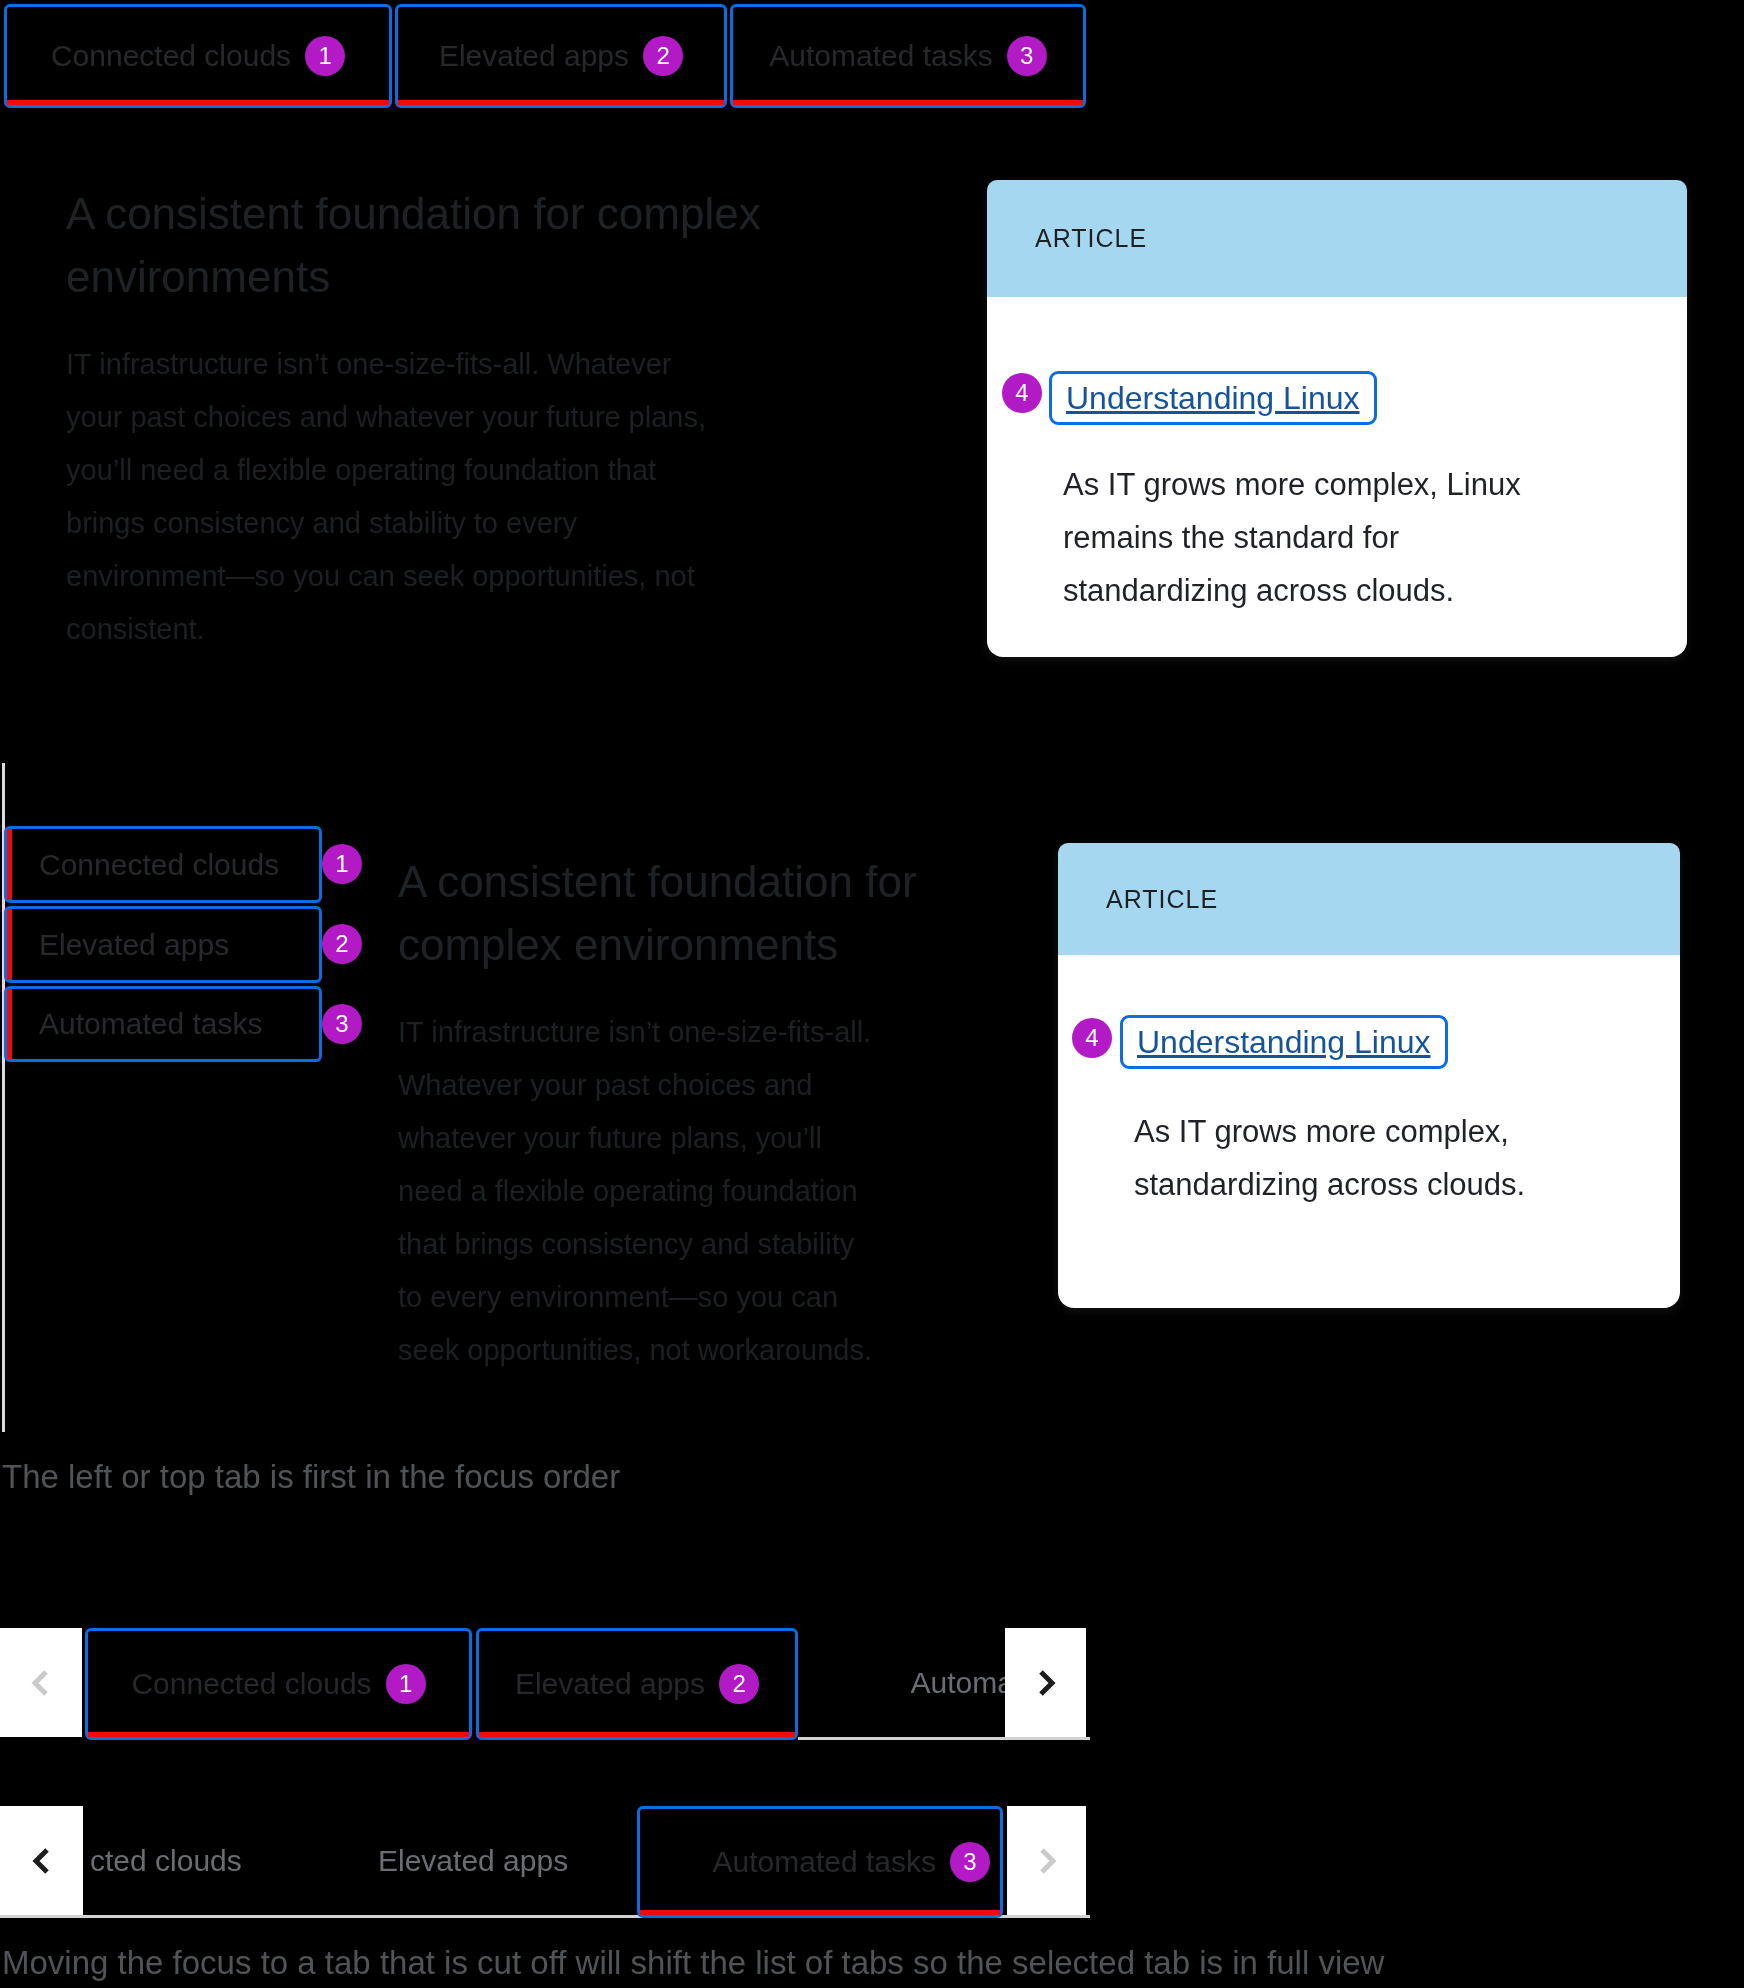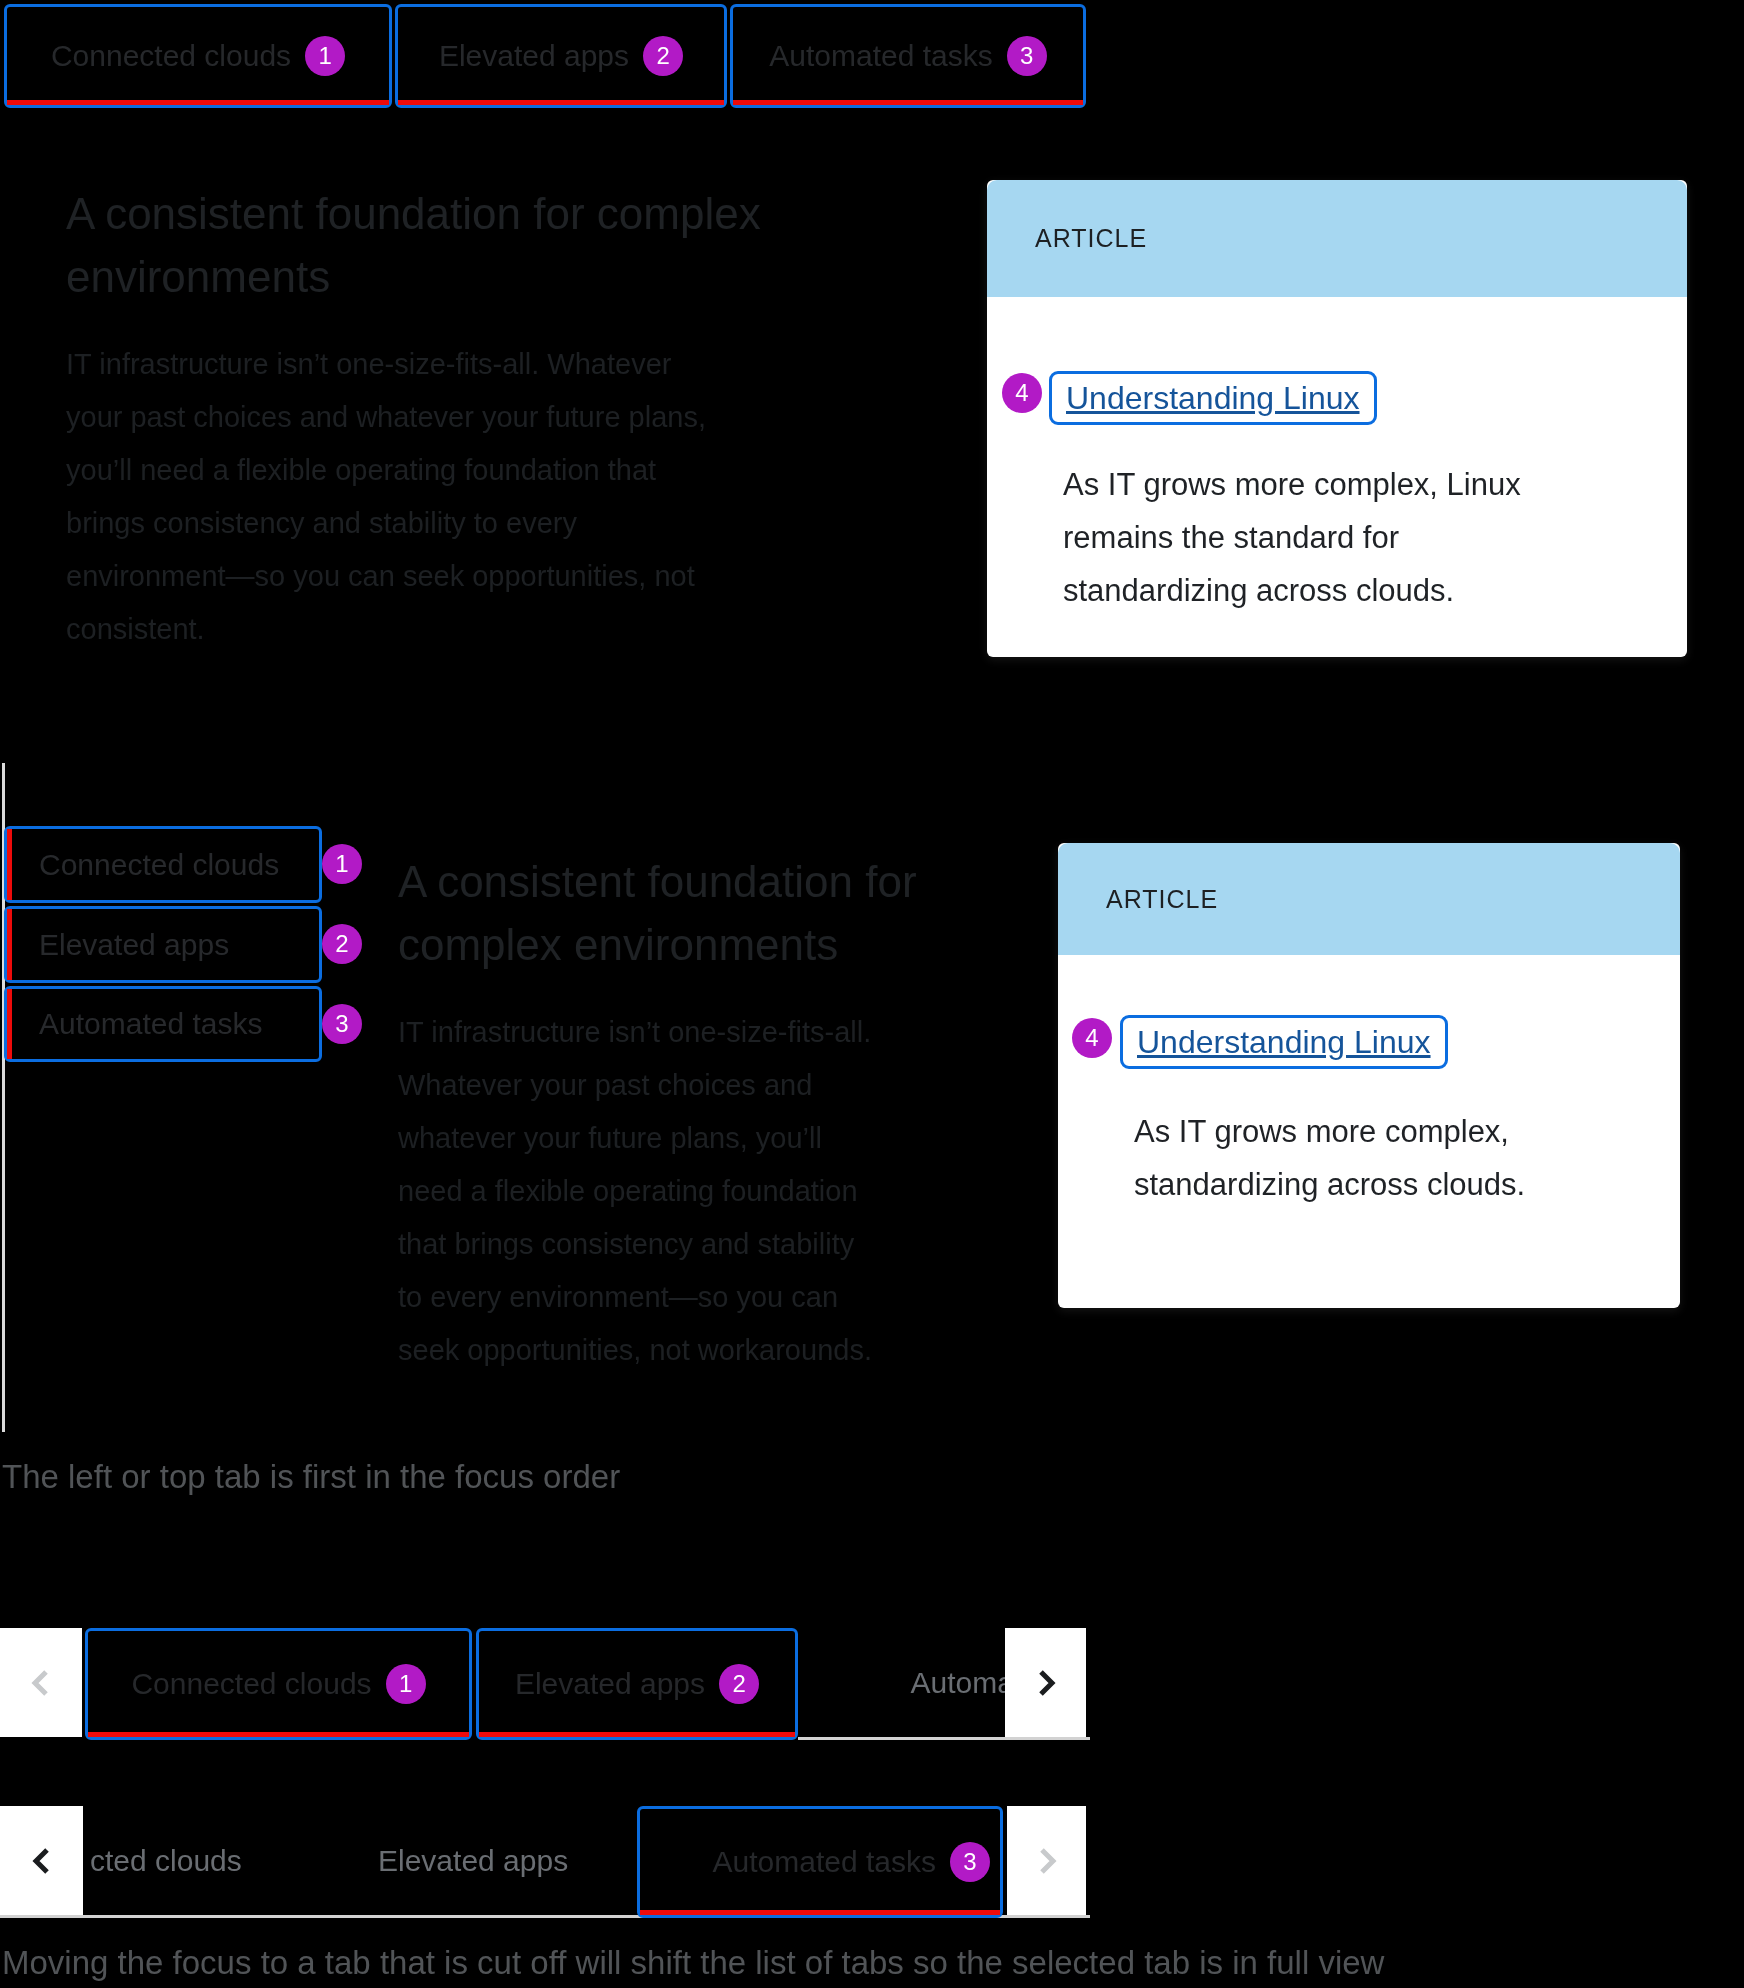--- a/index.html
+++ b/index.html
@@ -53,21 +53,21 @@
     display:flex;align-items:center;justify-content:center;
   }
   .badge.abs{position:absolute;}
 
   
   .hero-heading{font-size:44px;line-height:63px;font-weight:500;color:var(--dark-on-black);}
   .hero-body{font-size:29px;line-height:53px;font-weight:400;color:var(--body-on-black);}
 
   
   .card{
-    position:absolute;background:#fff;border-radius:6px;
+    position:absolute;background:#fff;border-radius:16px;
     box-shadow:0 3px 10px rgba(60,60,60,.35);
   }
   .card-header{
     position:absolute;left:0;right:0;top:0;
     background:var(--card-header-blue);border-radius:10px 10px 0 0;
     display:flex;align-items:center;padding-left:48px;
     font-size:25px;letter-spacing:1px;color:#1d2023;
   }
   .link-ring{
     position:absolute;box-sizing:border-box;height:54px;

